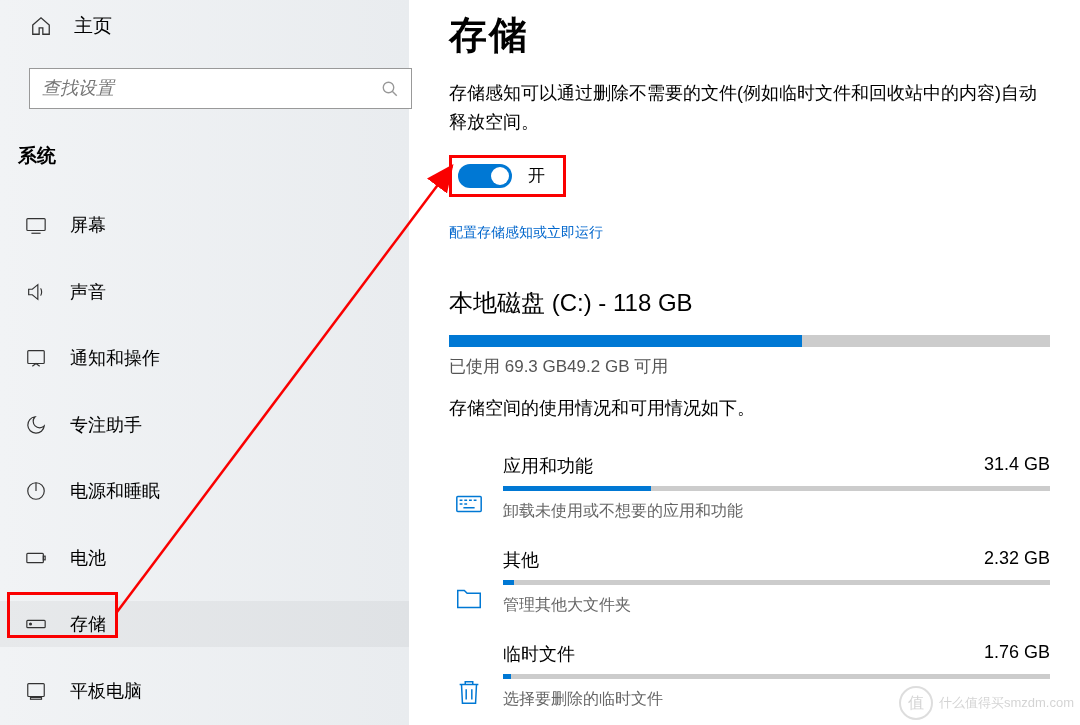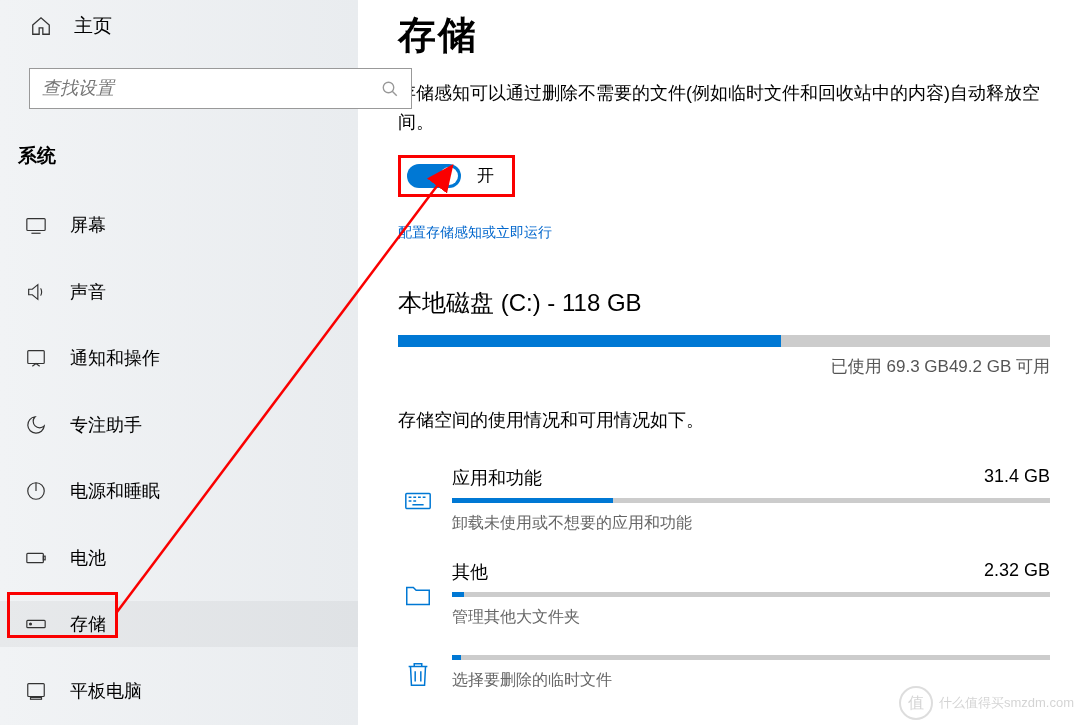--- a/index.html
+++ b/index.html
@@ -1,18 +1,18 @@
 <!DOCTYPE html>
 <html><head>
   <meta charset="utf-8">
   <style>
     * { margin: 0; padding: 0; box-sizing: border-box; font-family: "Microsoft YaHei", "Segoe UI", sans-serif; }
     body { width: 1080px; height: 725px; background: #fff; display: flex; overflow: hidden; position: relative; }
     
-    .sidebar { width: 358px; height: 100%; background: linear-gradient(to right, #f1f3f5 0%, #e9ecef 100%); padding-top: 8px; position: relative; }
+    .sidebar { width: 409px; height: 100%; background: linear-gradient(to right, #f1f3f5 0%, #e9ecef 100%); padding-top: 8px; position: relative; }
     .home-row { display: flex; align-items: center; padding: 5px 26px 5px 30px; height: 35px; cursor: pointer; }
     .home-row svg { width: 22px; height: 22px; margin-right: 22px; }
     .home-row span { font-size: 19px; color: #000; }
     
     .search-wrap { padding: 25px 17px 0 17px; }
     .search-box { display: flex; align-items: center; width: 383px; height: 41px; border: 1px solid #999; background: #fff; padding: 0 12px; margin-left: 12px; }
     .search-box input { flex: 1; border: none; outline: none; font-size: 18px; color: #555; background: transparent; font-style: italic; }
     .search-box svg { width: 18px; height: 18px; opacity: 0.6; }
     
     .category-label { font-size: 19px; font-weight: 600; padding: 34px 18px 27px 18px; }
@@ -32,24 +32,24 @@
     .toggle { width: 54px; height: 24px; background: #0078d4; border-radius: 12px; position: relative; margin-right: 16px; cursor: pointer; }
     .toggle::after { content: ''; position: absolute; right: 3px; top: 3px; width: 18px; height: 18px; background: #fff; border-radius: 50%; }
     .toggle-label { font-size: 17px; }
     
     .link { color: #0066cc; font-size: 14px; cursor: pointer; display: block; margin: 15px 0 45px 0; }
     
     .disk-title { font-size: 24px; font-weight: 400; margin-bottom: 16px; }
     .disk-bar-wrap { margin-bottom: 8px; }
     .disk-bar { width: 100%; height: 12px; background: #ccc; position: relative; }
     .disk-bar-fill { position: absolute; left: 0; top: 0; bottom: 0; background: #0078d4; }
-    .disk-stats { display: flex; justify-content: flex-end; font-size: 17px; color: #555; margin-top: 7px; margin-bottom: 30px; }
+    .disk-stats { display: flex; justify-content: flex-start; font-size: 17px; color: #555; margin-top: 7px; margin-bottom: 18px; }
     .usage-desc { font-size: 18px; margin-bottom: 28px; }
     
-    .cat-row { display: flex; align-items: center; padding: 6px 0 4px 2px; cursor: pointer; margin-bottom: 16px; }
+    .cat-row { display: flex; align-items: flex-end; padding: 6px 0 4px 2px; cursor: pointer; margin-bottom: 16px; }
     .cat-icon { width: 36px; height: 36px; margin-right: 16px; display: flex; align-items: center; justify-content: center; margin-top: 2px; }
     .cat-icon svg { width: 30px; height: 30px; }
     .cat-body { flex: 1; }
     .cat-head { display: flex; justify-content: space-between; font-size: 18px; margin-bottom: 8px; }
     .cat-bar { width: 100%; height: 5px; background: #ccc; position: relative; margin-bottom: 10px; }
     .cat-bar-fill { position: absolute; left: 0; top: 0; bottom: 0; background: #0078d4; }
     .cat-sub { font-size: 16px; color: #666; }
     
     .highlight-storage { position: absolute; border: 3px solid #fa0000; pointer-events: none; left: 7px; top: 592px; width: 111px; height: 46px; }
     
@@ -223,20 +223,24 @@
     <div class="cat-icon">
       <svg viewBox="0 0 32 32" fill="none" stroke="#0078d4" stroke-width="1.6">
           <path d="M6 8 L26 8"></path>
           <path d="M8 8 L9 28 L23 28 L24 8"></path>
           <line x1="13" y1="13" x2="13" y2="24"></line>
           <line x1="19" y1="13" x2="19" y2="24"></line>
           <path d="M12 8 L12 5 L20 5 L20 8"></path>
         </svg>
     </div>
     <div class="cat-body">
+      <div class="cat-head">
+          <span>临时文件</span>
+          <span>1.76 GB</span>
+        </div>
       <div class="cat-bar">
           <div class="cat-bar-fill" style="width: 1.5%;"></div>
         </div>
       <div class="cat-sub">选择要删除的临时文件</div>
     </div>
   </div>
 </div>
 
 <svg class="arrow-line" style="left:0;top:0" width="1080" height="725">
   <defs>

